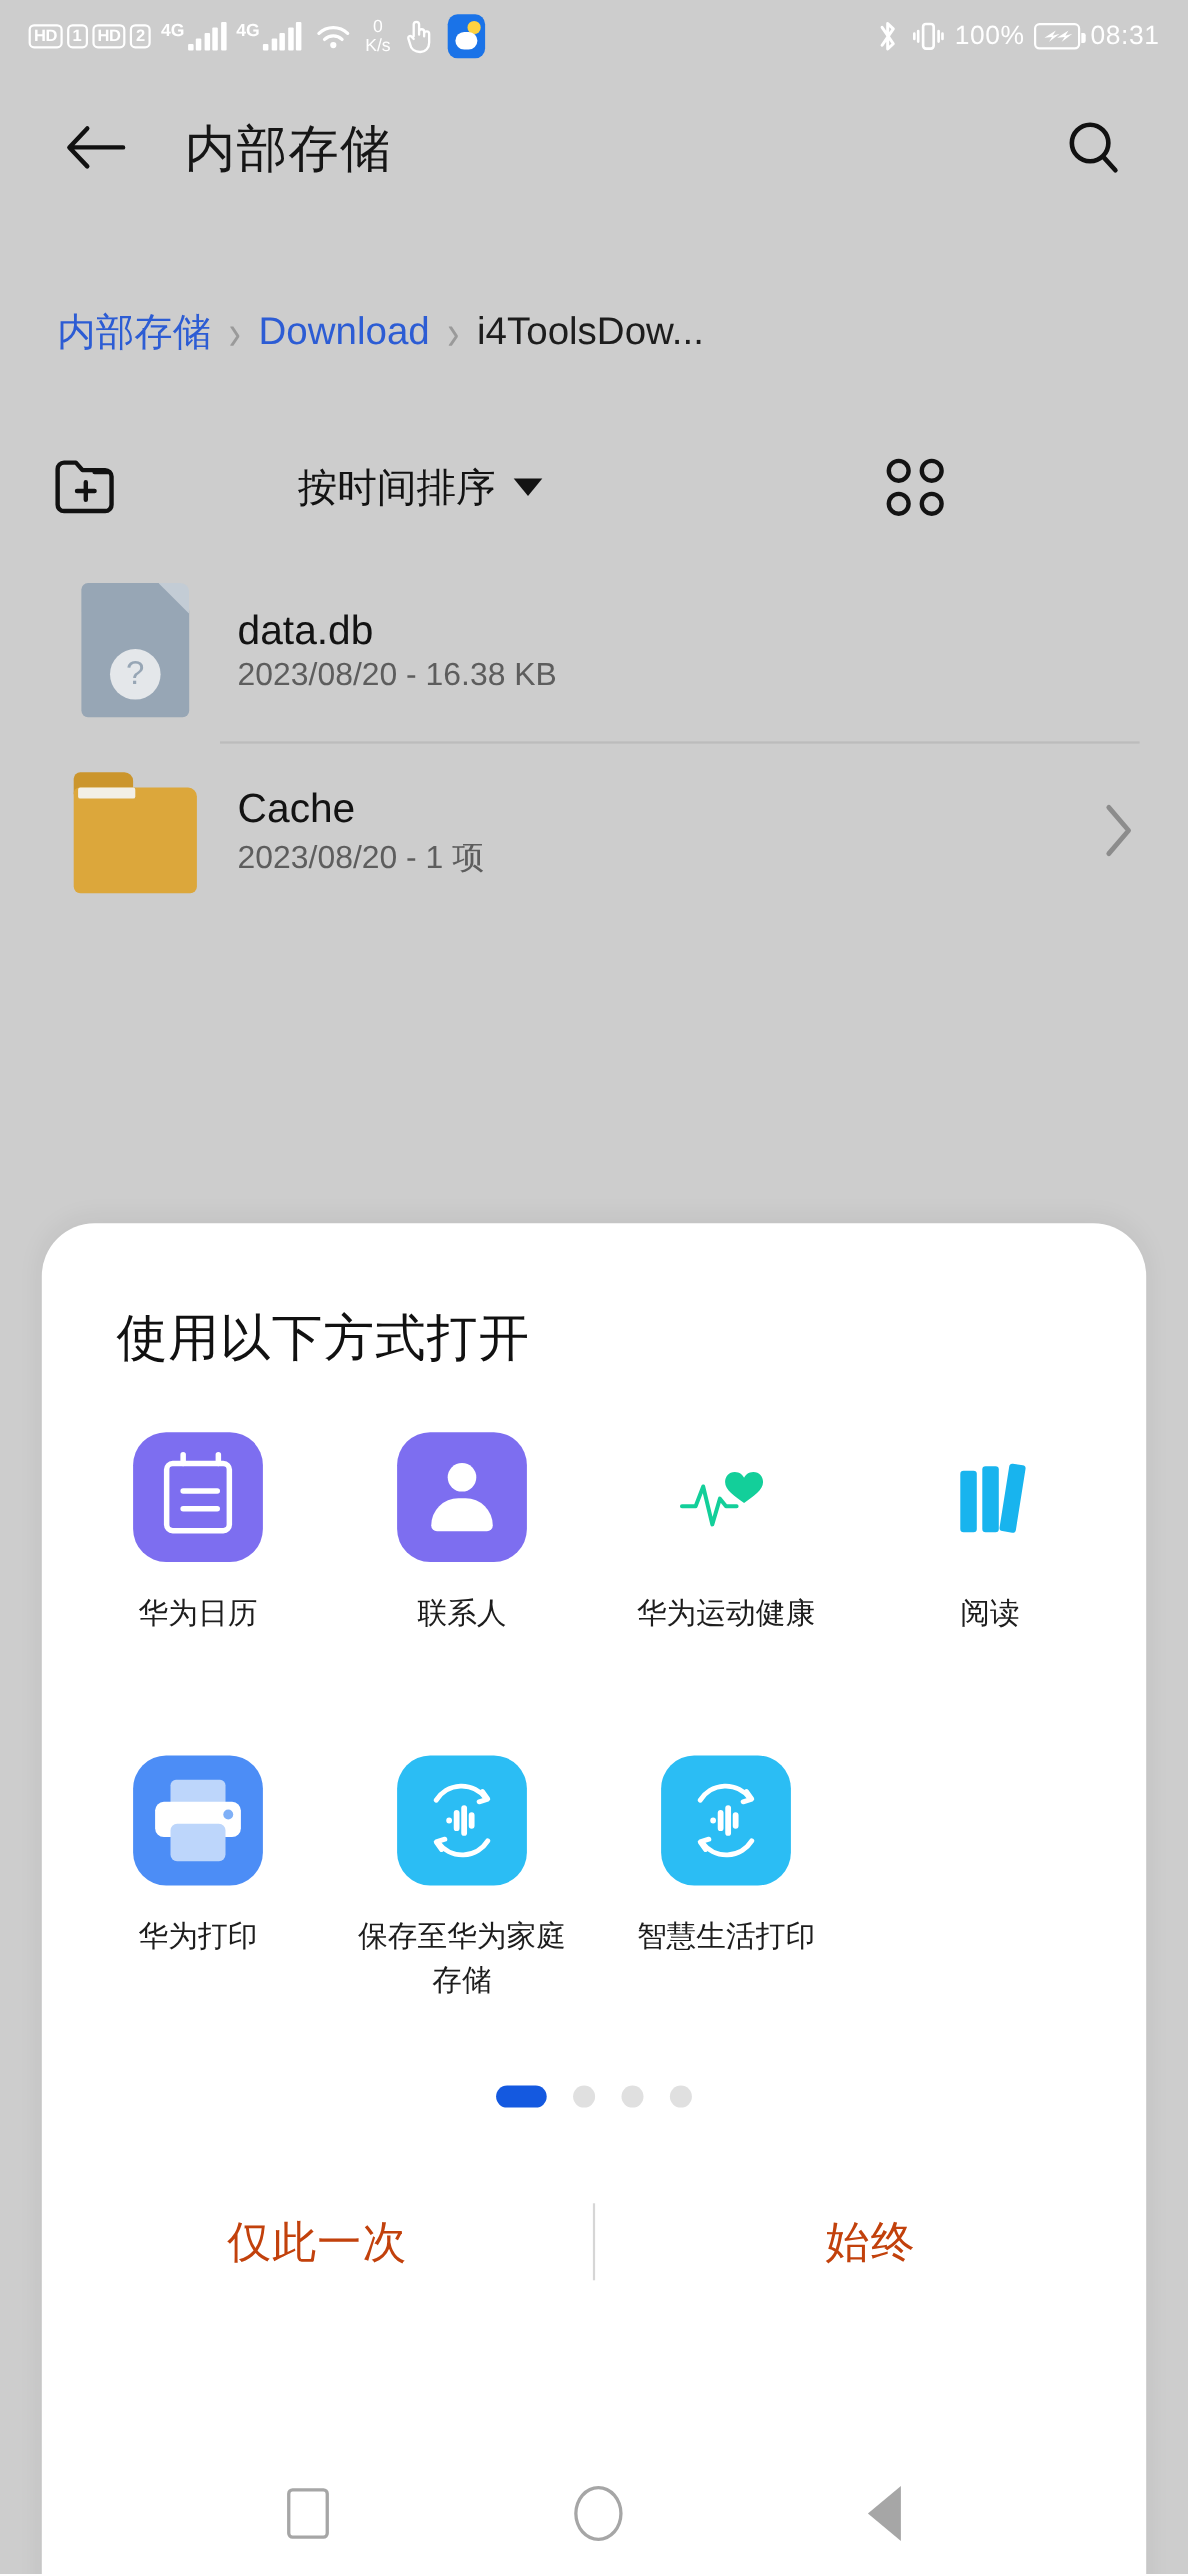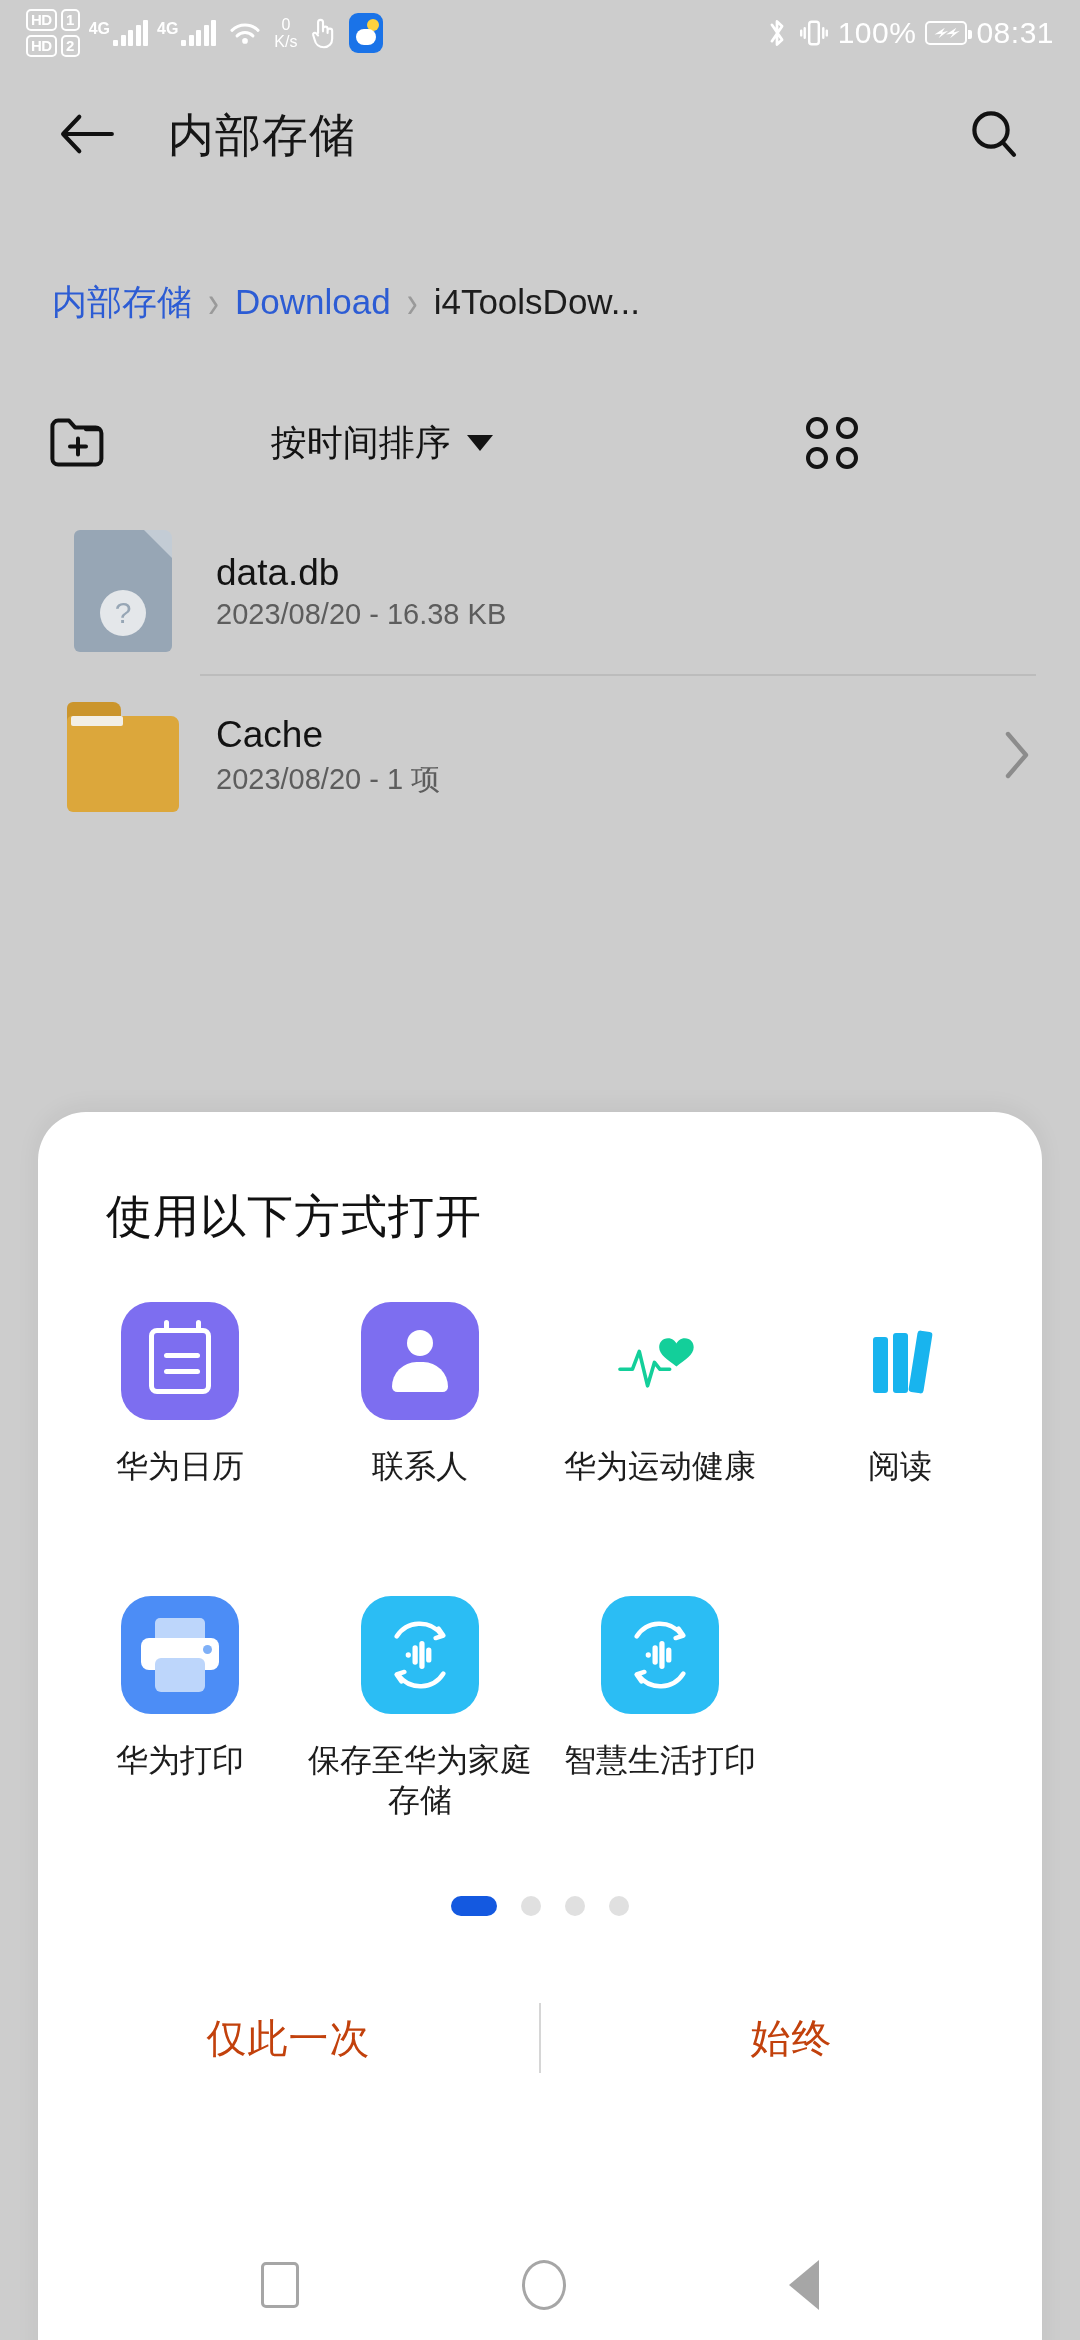--- a/index.html
+++ b/index.html
@@ -18,21 +18,21 @@
   
   #status-bar {
     position: absolute; top: 0; left: 0;
     width: 1080px; height: 66px;
     display: flex; align-items: center;
     padding: 0 26px;
     color: #ffffff;
   }
   .sb-left { display: flex; align-items: center; gap: 9px; }
   .sb-right { display: flex; align-items: center; gap: 9px; margin-left: auto; }
-  .hd-stack { display: flex; flex-direction: column; gap: 4px; }
+  .hd-stack { display: flex; gap: 4px; }
   .hd-row { display: flex; gap: 4px; }
   .hd-box {
     border: 2.5px solid #fff; border-radius: 5px;
     font-size: 15px; line-height: 18px; font-weight: 700;
     padding: 0 3px; letter-spacing: -0.5px;
   }
   .hd-num {
     border: 2.5px solid #fff; border-radius: 5px;
     font-size: 15px; line-height: 18px; font-weight: 700;
     width: 19px; text-align: center;
@@ -44,21 +44,21 @@
   .bars i:nth-child(1) { height: 6px; }
   .bars i:nth-child(2) { height: 11px; }
   .bars i:nth-child(3) { height: 16px; }
   .bars i:nth-child(4) { height: 21px; }
   .bars i:nth-child(5) { height: 26px; }
   .net-speed {
     display: flex; flex-direction: column; align-items: center;
     font-size: 16px; line-height: 17px; font-weight: 400;
   }
   .sb-icon { display: flex; align-items: center; }
-  .sb-text { font-size: 30px; letter-spacing: 0.5px; }
+  .sb-text { font-size: 24px; letter-spacing: 0.5px; }
   .weather-badge {
     width: 34px; height: 40px; border-radius: 9px;
     background: #1a73e8; position: relative; overflow: hidden;
   }
   .weather-badge::after {
     content: ""; position: absolute; left: 7px; top: 16px;
     width: 20px; height: 16px; background: #fff; border-radius: 10px;
   }
   .weather-badge::before {
     content: ""; position: absolute; left: 18px; top: 6px;
@@ -177,21 +177,21 @@
     padding: 30px 22px 0 22px;
   }
   .app-cell {
     display: flex; flex-direction: column; align-items: center;
     padding: 24px 4px 18px 4px; border-radius: 26px;
     height: 294px;
   }
   .app-cell.selected { background: #cfdffb; }
   .app-icon { width: 118px; height: 118px; display: flex; align-items: center; justify-content: center; }
   .app-label {
-    margin-top: 26px; font-size: 32px; color: #1d1d1d;
+    margin-top: 26px; font-size: 27px; color: #1d1d1d;
     text-align: center; line-height: 40px; white-space: pre-line;
   }
   .sq { width: 118px; height: 118px; border-radius: 30px; display: flex; align-items: center; justify-content: center; }
   .sq.purple { background: #7d6ef0; }
   .sq.blue   { background: #4c8df6; }
   .sq.cyan   { background: #2bbdf4; }
   .sq.sharp  { border-radius: 4px; background: #3585f3; }
 
   
   .cal-glyph { width: 62px; height: 66px; border: 5px solid #fff; border-radius: 8px; position: relative; }

